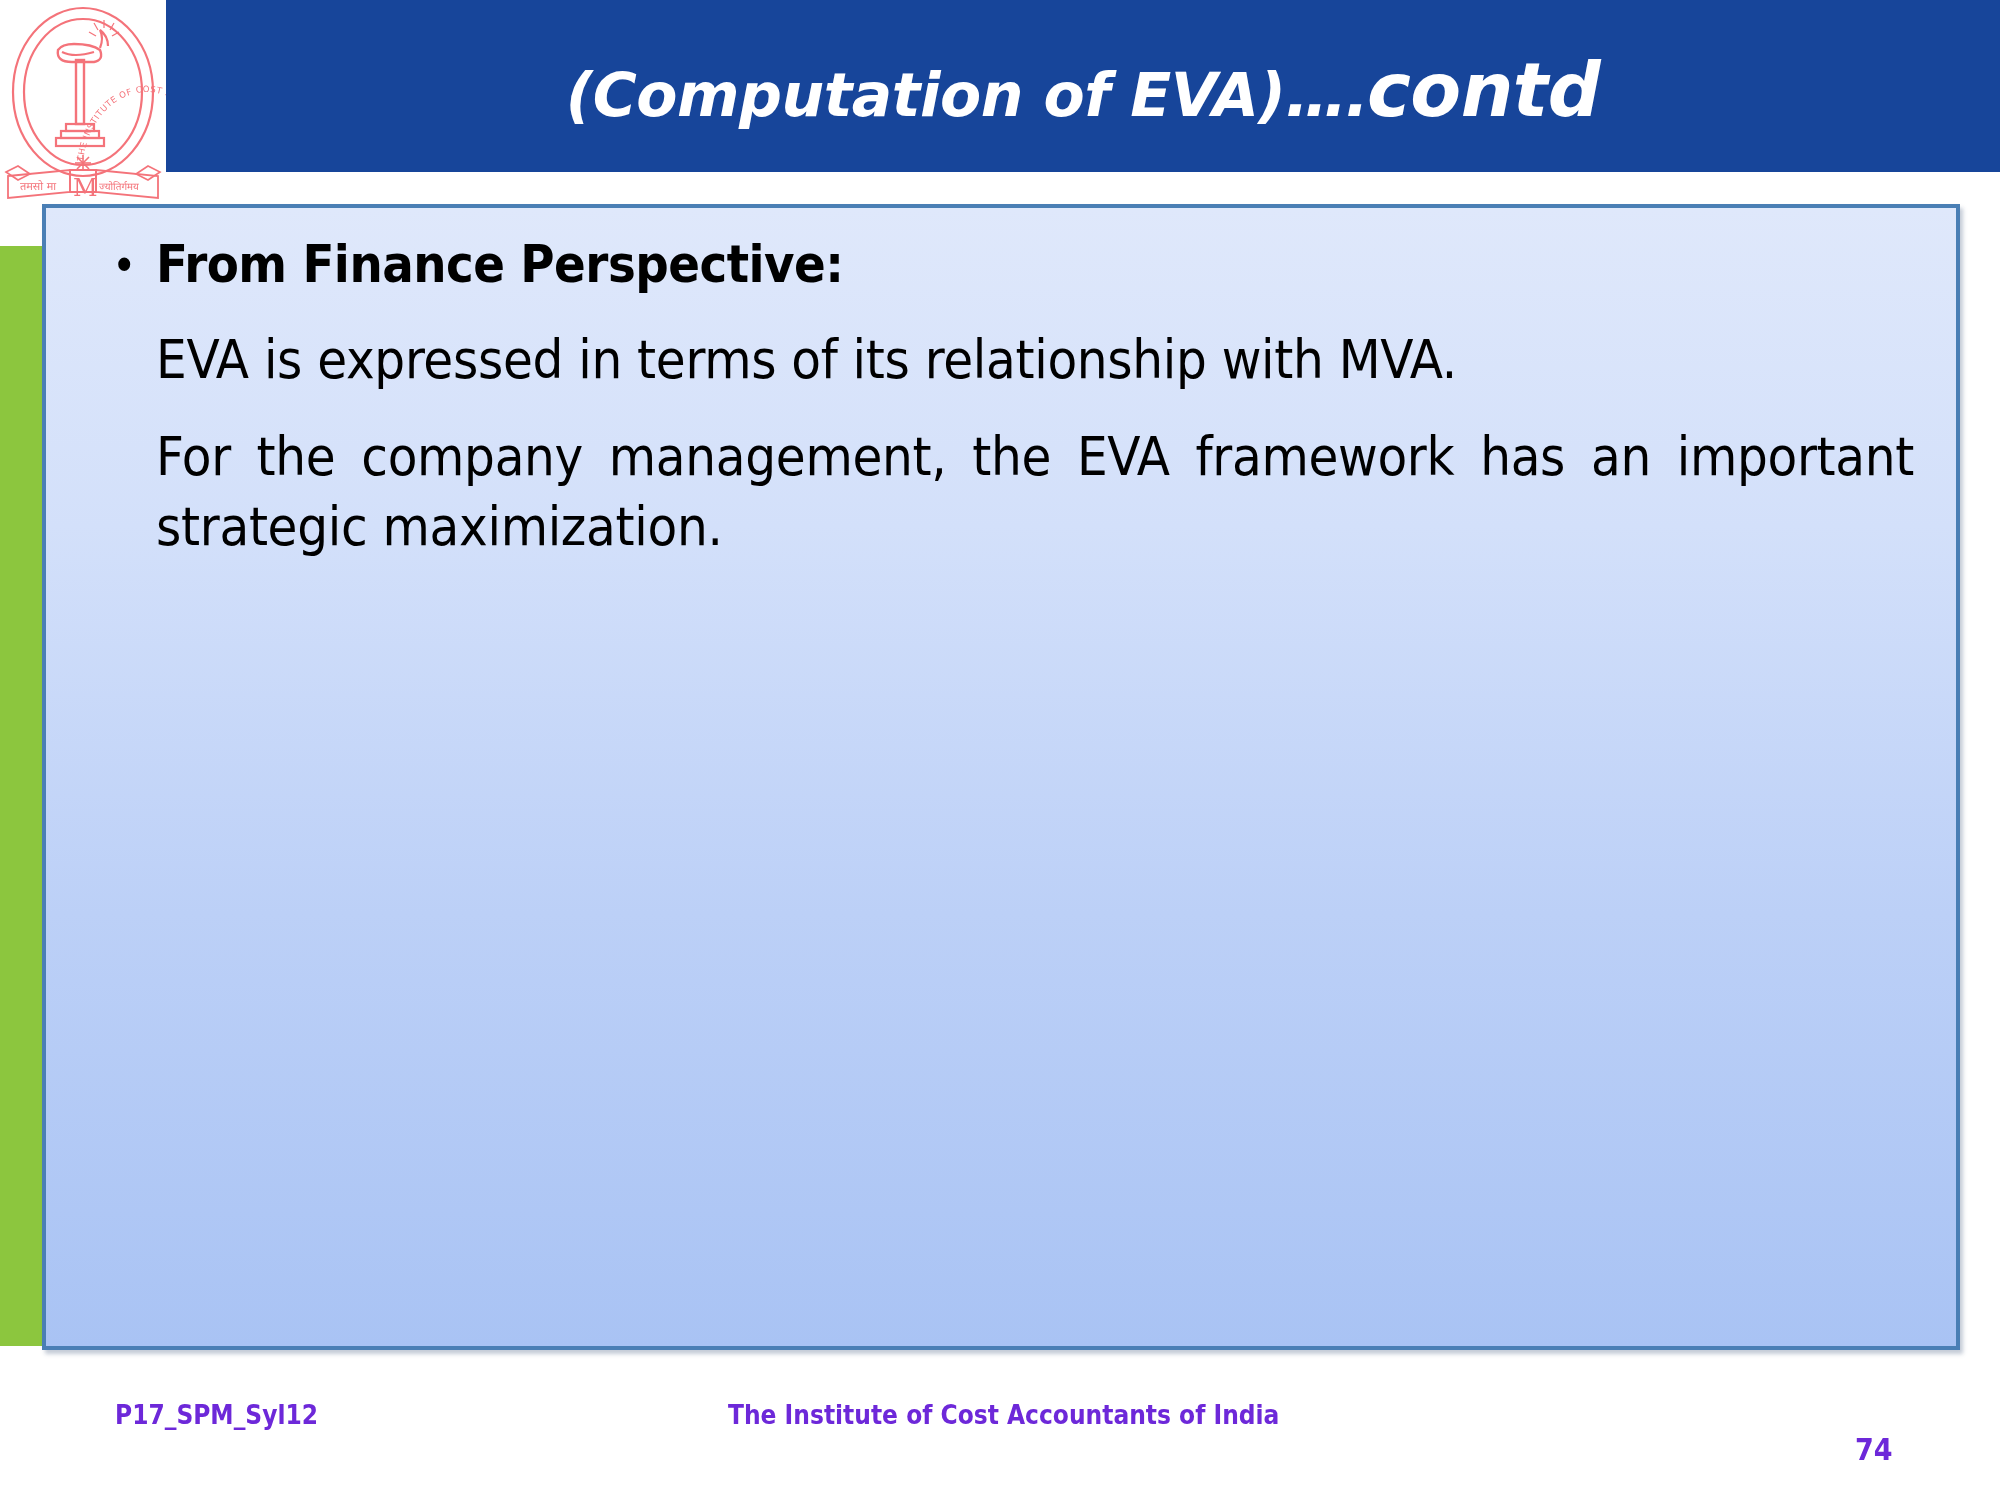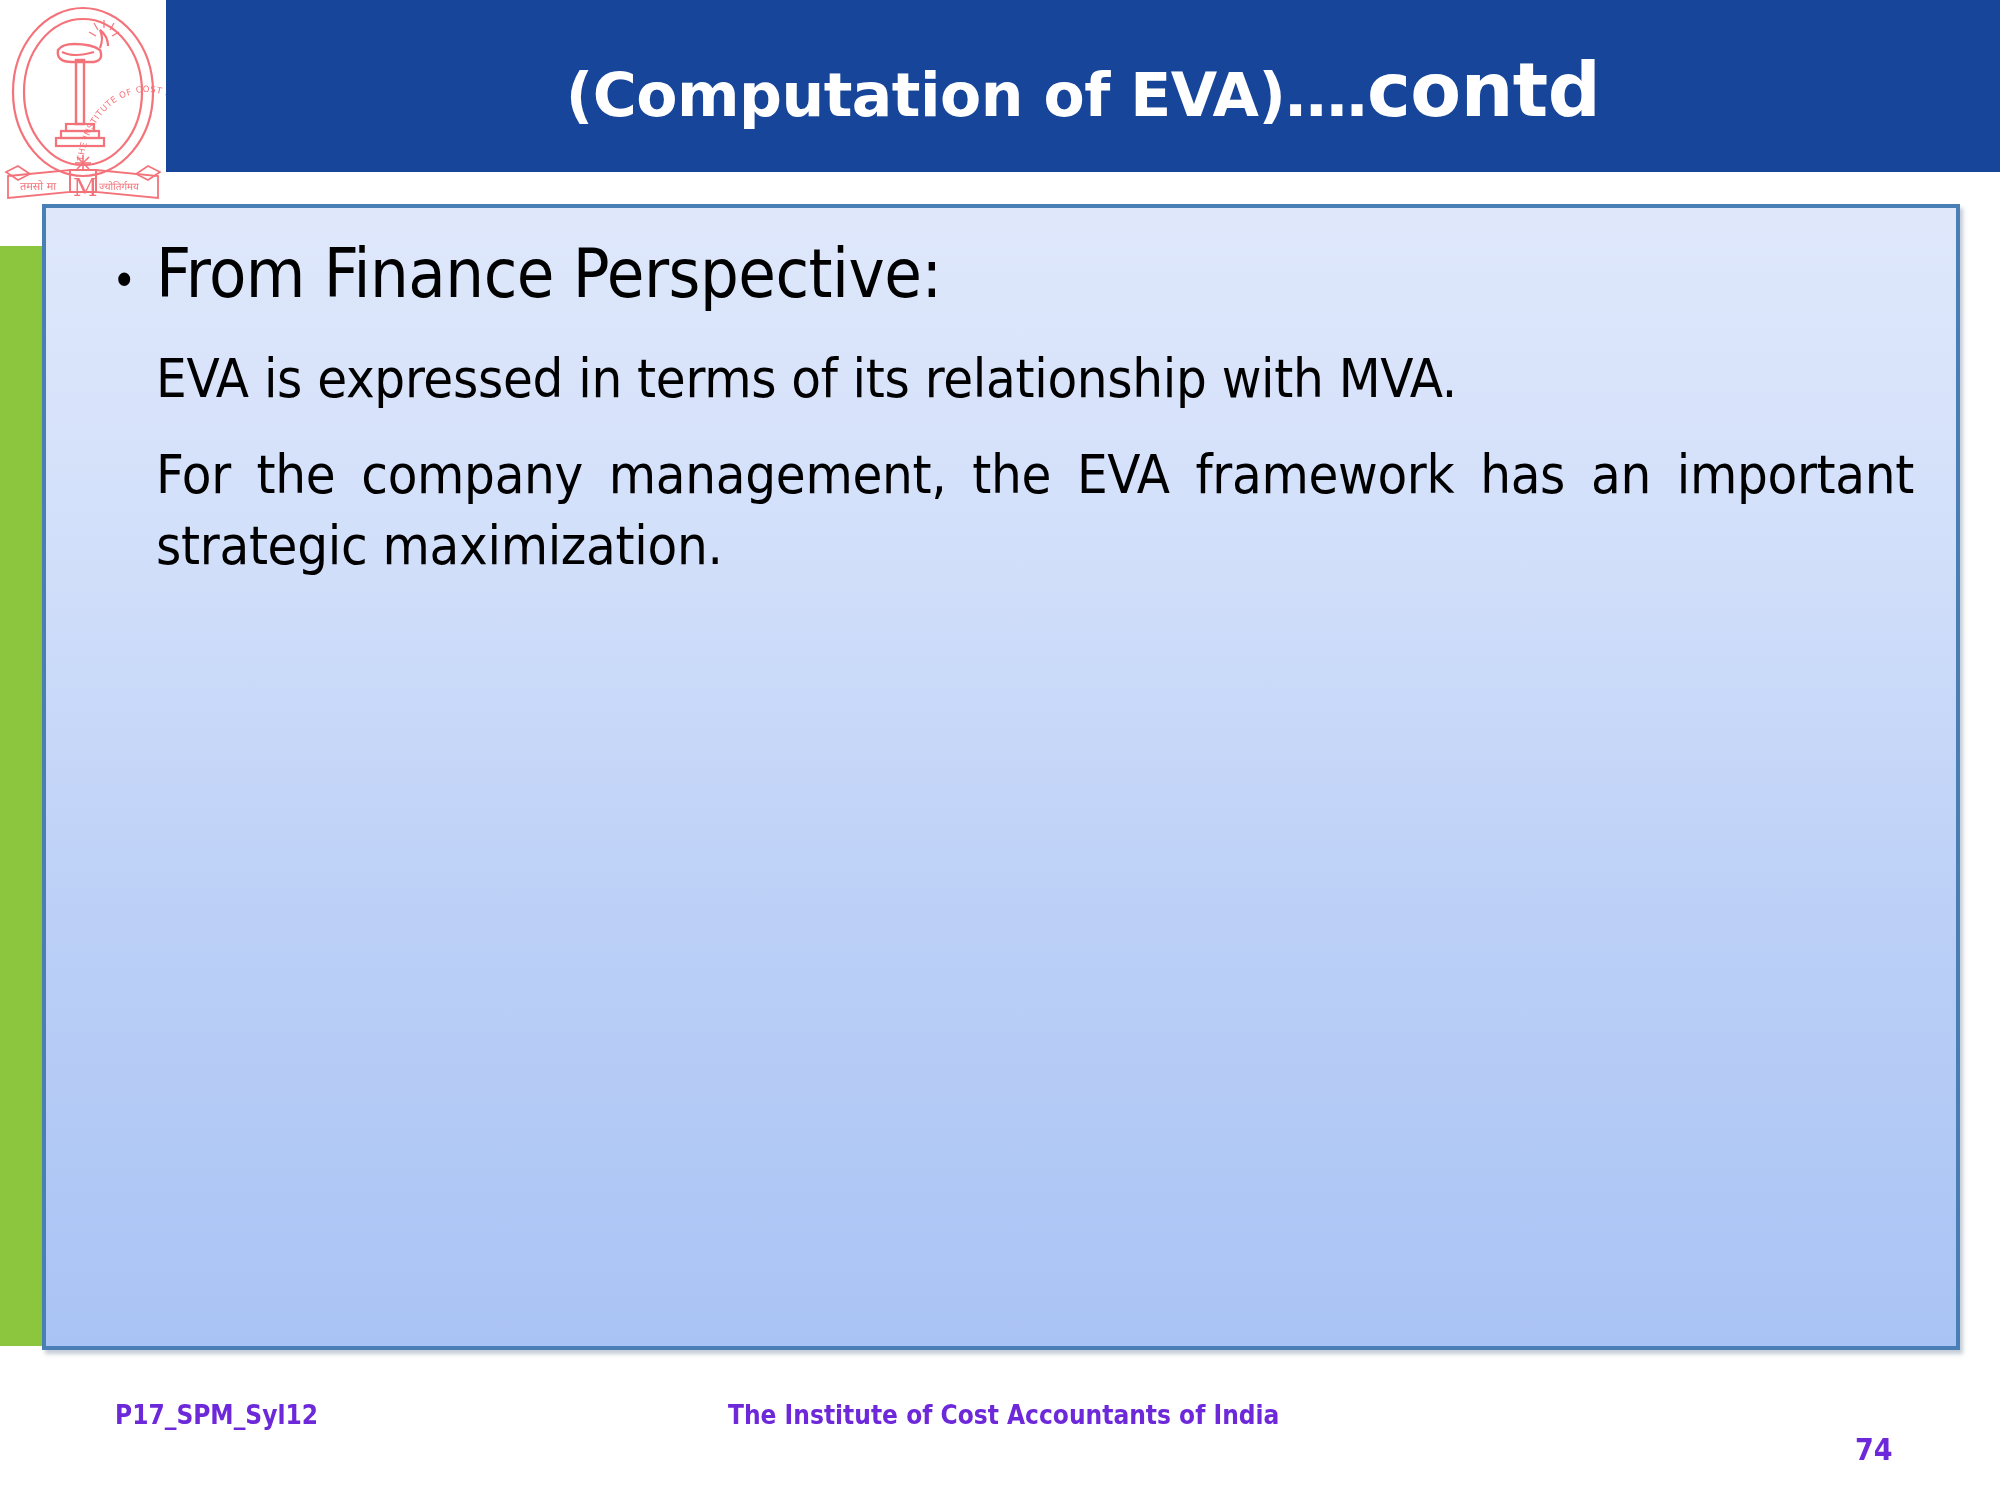--- a/index.html
+++ b/index.html
@@ -26,20 +26,21 @@
   #header-bar {
     position: absolute;
     left: 166px;
     top: 0;
     width: 1834px;
     height: 172px;
     background: #17459a;
     display: flex;
     align-items: center;
     justify-content: center;
+    font-style: italic;
   }
   #slide-title {
     color: #ffffff;
     font-family: "DejaVu Sans", sans-serif;
     font-size: 60px;
     font-weight: 700;
     letter-spacing: -0.5px;
     white-space: nowrap;
     line-height: 1;
     transform: translateY(4px);
@@ -104,22 +105,22 @@
     font-size: 46px;
     line-height: 1;
     color: #000;
     width: 62px;
     flex: 0 0 62px;
     text-align: left;
     padding-left: 18px;
     box-sizing: border-box;
   }
   #bullet-heading {
-    font-size: 68px;
-    font-weight: 400;
+    font-size: 52px;
+    font-weight: 700;
     line-height: 1.18;
     letter-spacing: -0.5px;
   }
 
   .para {
     margin: 0;
     padding-left: 62px;
     font-size: 54px;
     line-height: 1.30;
     letter-spacing: -0.3px;

